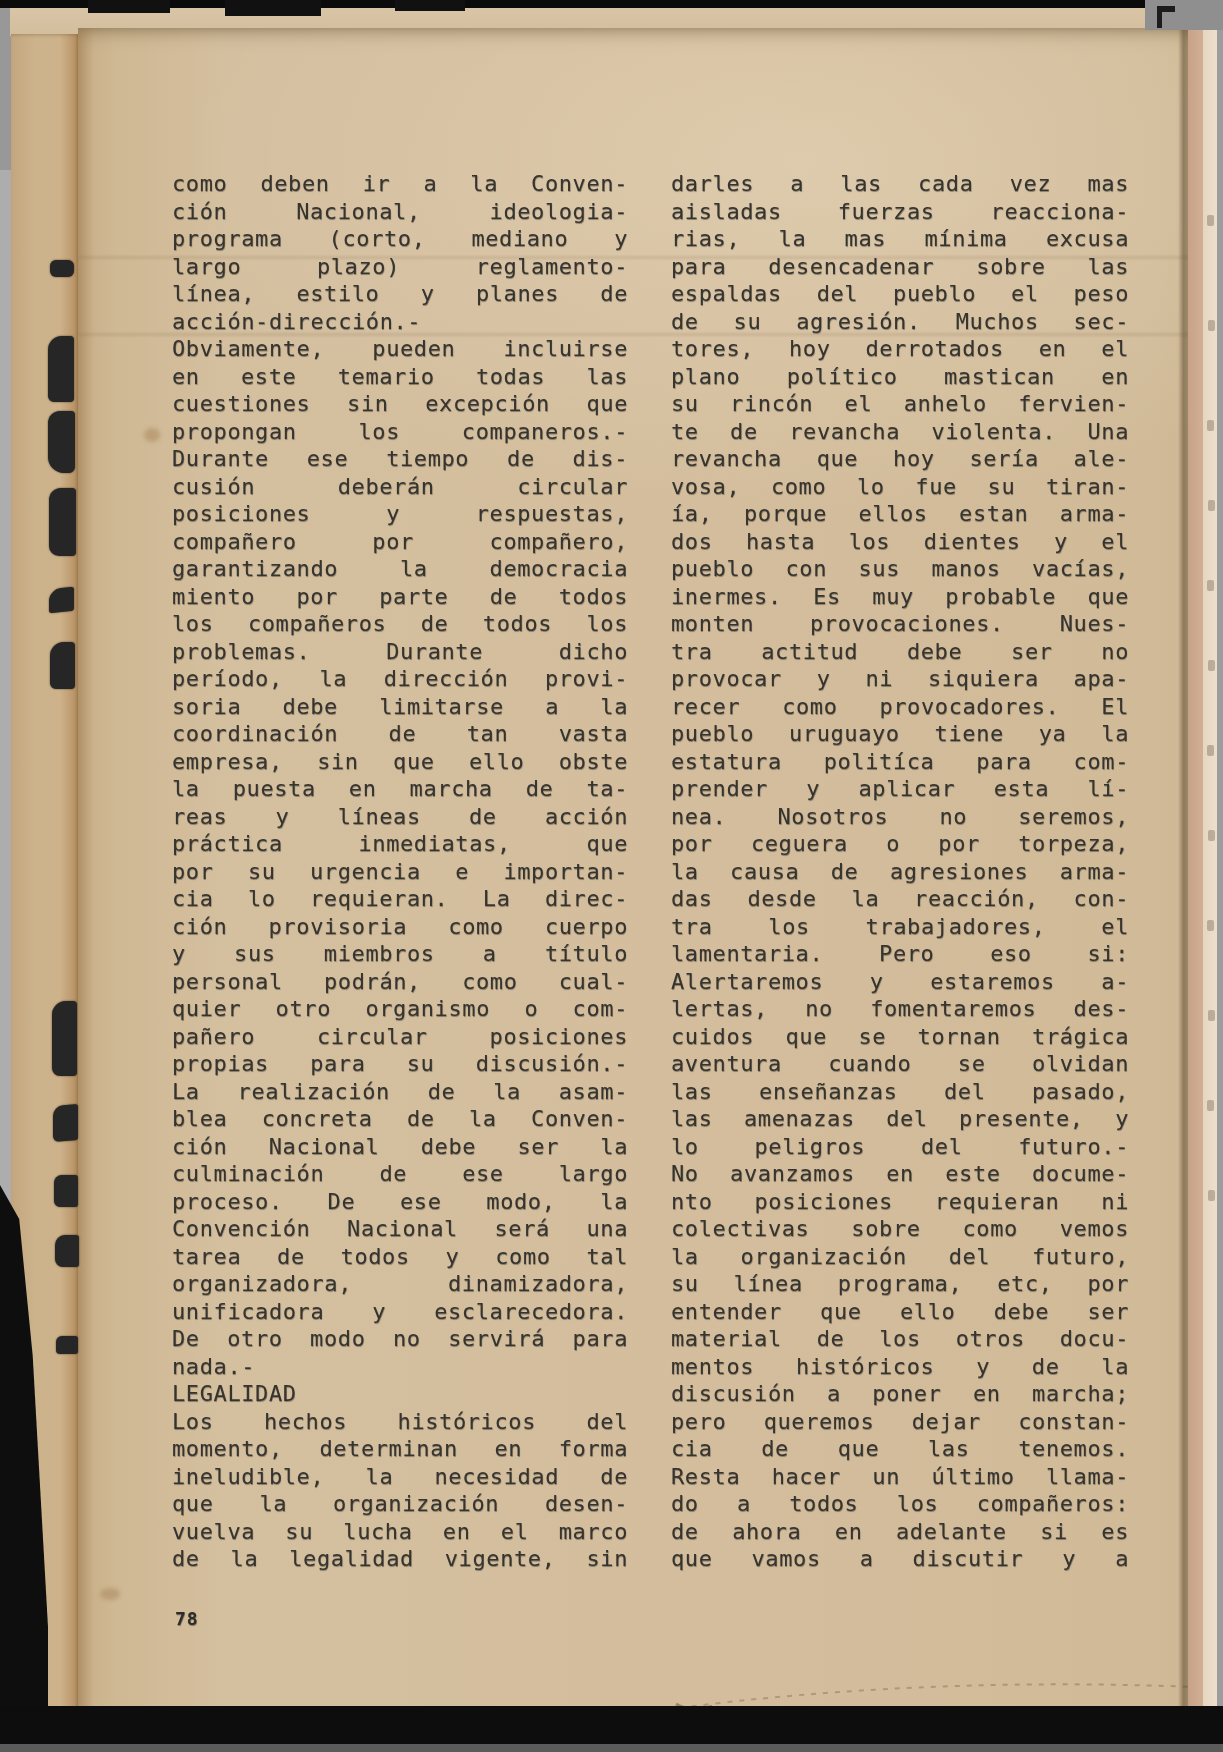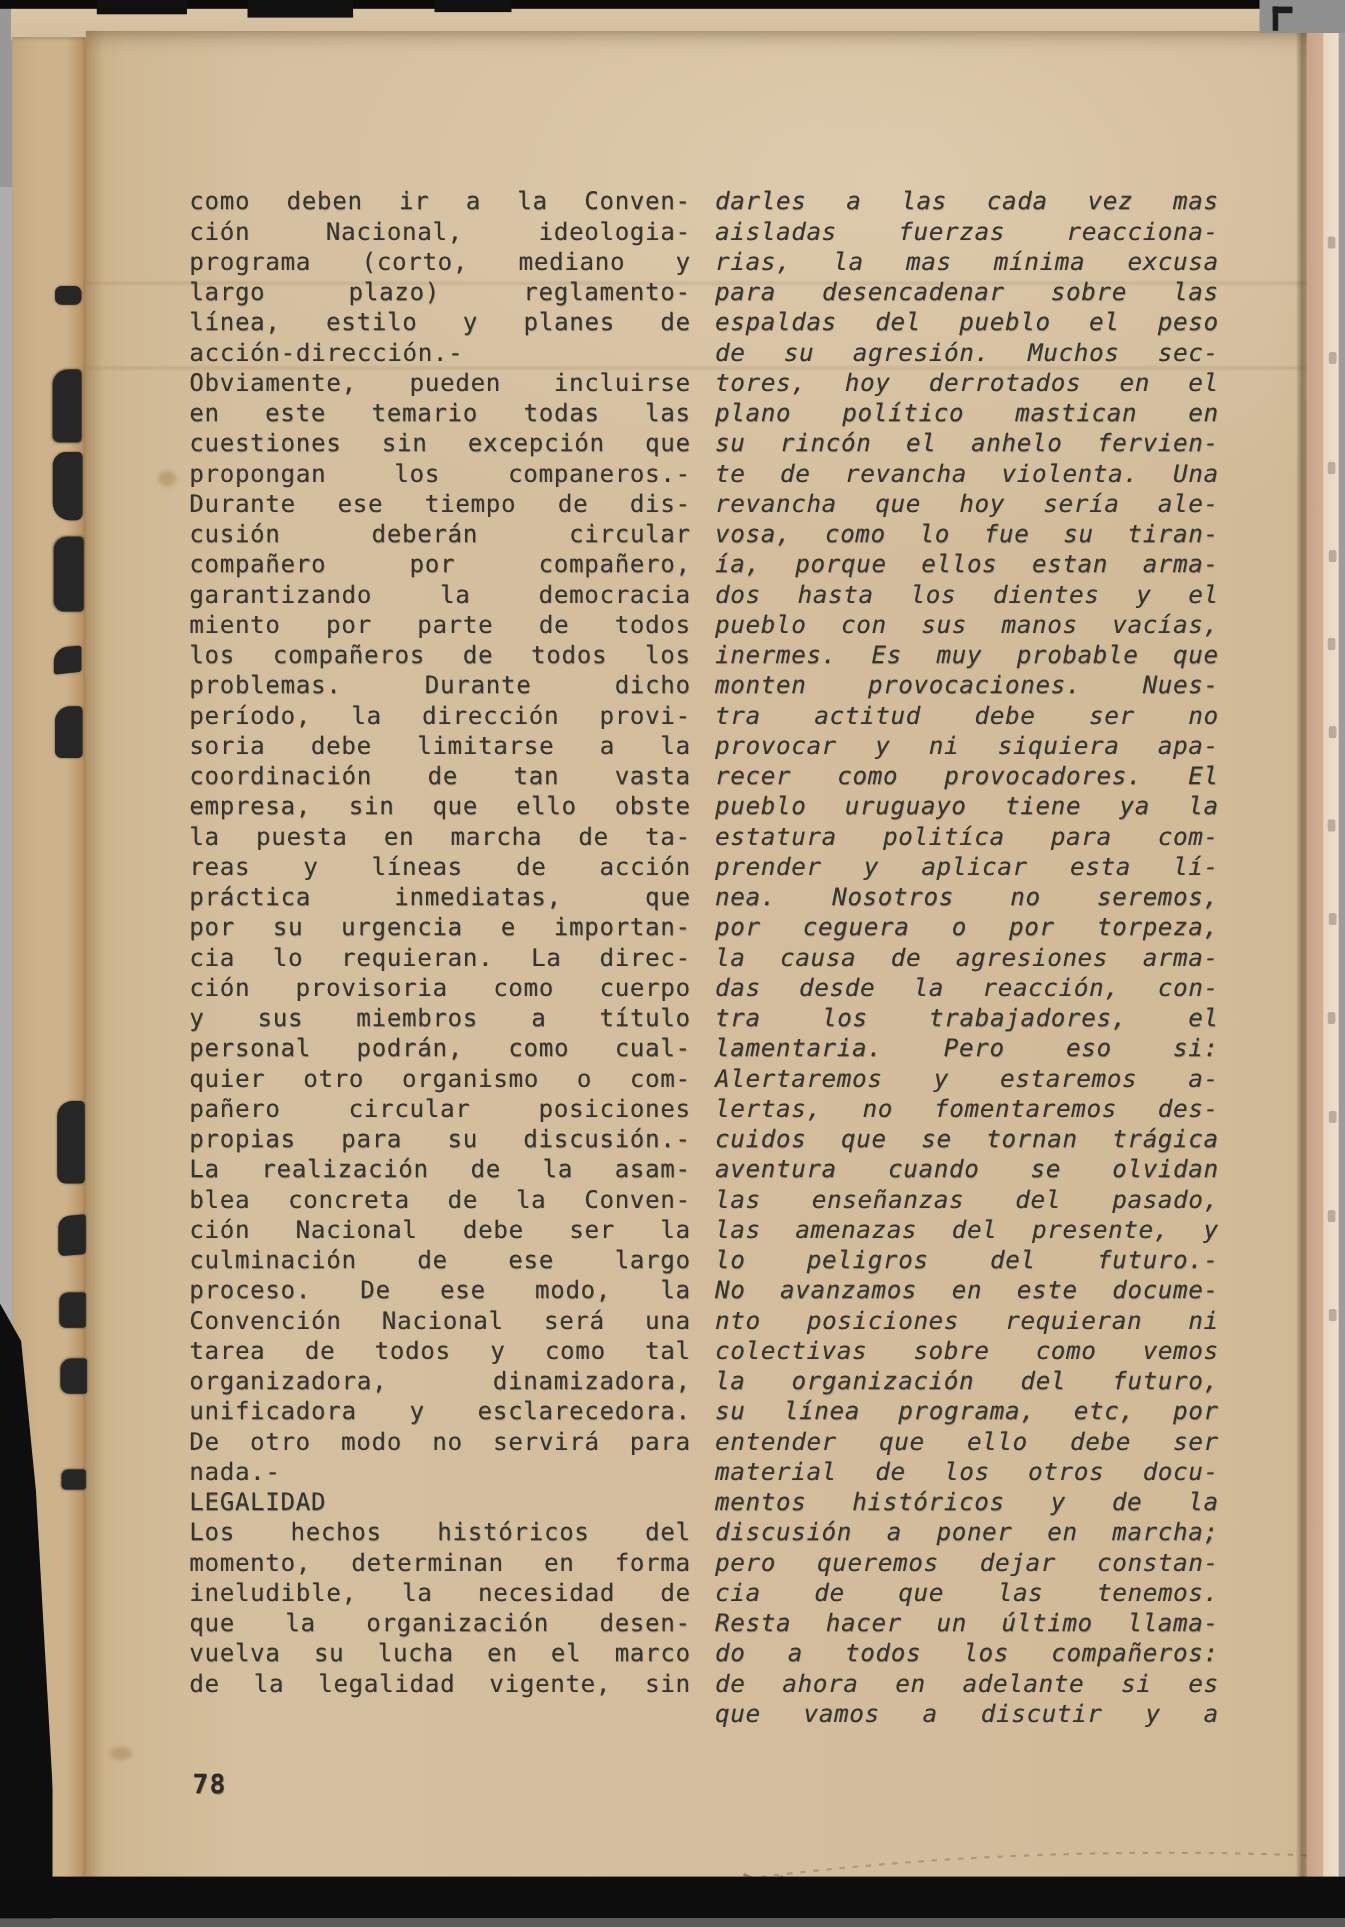--- a/index.html
+++ b/index.html
@@ -20,21 +20,21 @@
       #d2bc9a;
     box-shadow:inset 0 14px 18px -12px rgba(90,70,40,.55), inset -6px 0 10px -6px rgba(90,70,40,.4);
   }
   .crease{left:0;width:100%;height:3px;background:rgba(120,98,66,.16);filter:blur(1px);}
   .stain{border-radius:50%;filter:blur(2px);}
   
   .tcol{top:142px;width:456px;font-size:22px;line-height:27.5px;letter-spacing:.6px;
         color:#36342f;text-shadow:0.4px 0.5px 0.7px rgba(45,42,38,.45);}
   .tline{height:27.5px;white-space:pre;}
   .tline.just{white-space:normal;text-align:justify;text-align-last:justify;text-justify:inter-word;}
-  .pagenum{font-weight:bold;font-size:24px;color:#2e2c28;letter-spacing:1px;text-shadow:0.4px 0.5px 0.7px rgba(45,42,38,.5);}
+  .pagenum{font-weight:bold;font-size:18px;color:#2e2c28;letter-spacing:1px;text-shadow:0.4px 0.5px 0.7px rgba(45,42,38,.5);}
   
   .left-gray-strip{left:0;top:170px;width:13px;height:1100px;background:#adadad;}
   .left-under-page{left:11px;top:34px;width:70px;height:1684px;
      background:linear-gradient(90deg,#c3a67e 0%,#ccb38c 35%,#cdb28a 70%,#b99467 92%,#a9834f 100%);
      box-shadow:inset -3px 0 4px rgba(80,55,25,.45);}
   .page-crease-left{left:78px;top:28px;width:16px;height:1686px;
      background:linear-gradient(90deg,rgba(150,115,70,.45),rgba(150,115,70,0));}
   .ink-mark{background:#262626;border-radius:6px;box-shadow:0 0 2px rgba(0,0,0,.6);}
   
   .right-crease{left:1178px;top:30px;width:10px;height:1680px;
@@ -76,20 +76,21 @@
       <div class="tline just">programa (corto, mediano y</div>
       <div class="tline just">largo plazo) reglamento-</div>
       <div class="tline just">línea, estilo y planes de</div>
       <div class="tline">acción-dirección.-</div>
       <div class="tline just">Obviamente, pueden incluirse</div>
       <div class="tline just">en este temario todas las</div>
       <div class="tline just">cuestiones sin excepción que</div>
       <div class="tline just">propongan los companeros.-</div>
       <div class="tline just">Durante ese tiempo de dis-</div>
       <div class="tline just">cusión deberán circular</div>
+      <div class="tline just">posiciones y respuestas,</div>
       <div class="tline just">compañero por compañero,</div>
       <div class="tline just">garantizando la democracia</div>
       <div class="tline just">miento por parte de todos</div>
       <div class="tline just">los compañeros de todos los</div>
       <div class="tline just">problemas. Durante dicho</div>
       <div class="tline just">período, la dirección provi-</div>
       <div class="tline just">soria debe limitarse a la</div>
       <div class="tline just">coordinación de tan vasta</div>
       <div class="tline just">empresa, sin que ello obste</div>
       <div class="tline just">la puesta en marcha de ta-</div>
@@ -115,21 +116,21 @@
       <div class="tline just">De otro modo no servirá para</div>
       <div class="tline">nada.-</div>
       <div class="tline">LEGALIDAD</div>
       <div class="tline just">Los hechos históricos del</div>
       <div class="tline just">momento, determinan en forma</div>
       <div class="tline just">ineludible, la necesidad de</div>
       <div class="tline just">que la organización desen-</div>
       <div class="tline just">vuelva su lucha en el marco</div>
       <div class="tline just">de la legalidad vigente, sin</div>
     </div>
-  <div class="abs tcol" style="left:572px;width:458px;font-style:italic;">
+  <div class="abs tcol" style="left:593px;width:458px;">
       <div class="tline just">darles a las cada vez mas</div>
       <div class="tline just">aisladas fuerzas reacciona-</div>
       <div class="tline just">rias, la mas mínima excusa</div>
       <div class="tline just">para desencadenar sobre las</div>
       <div class="tline just">espaldas del pueblo el peso</div>
       <div class="tline just">de su agresión. Muchos sec-</div>
       <div class="tline just">tores, hoy derrotados en el</div>
       <div class="tline just">plano político mastican en</div>
       <div class="tline just">su rincón el anhelo fervien-</div>
       <div class="tline just">te de revancha violenta. Una</div>

